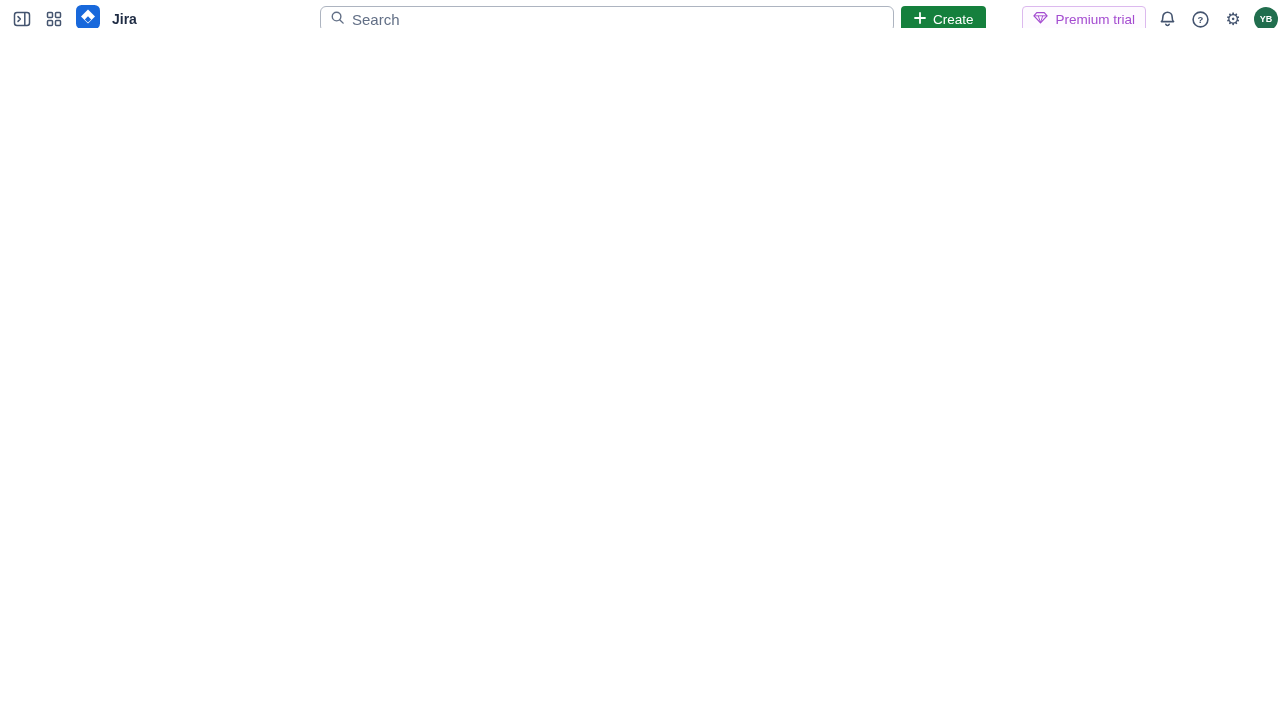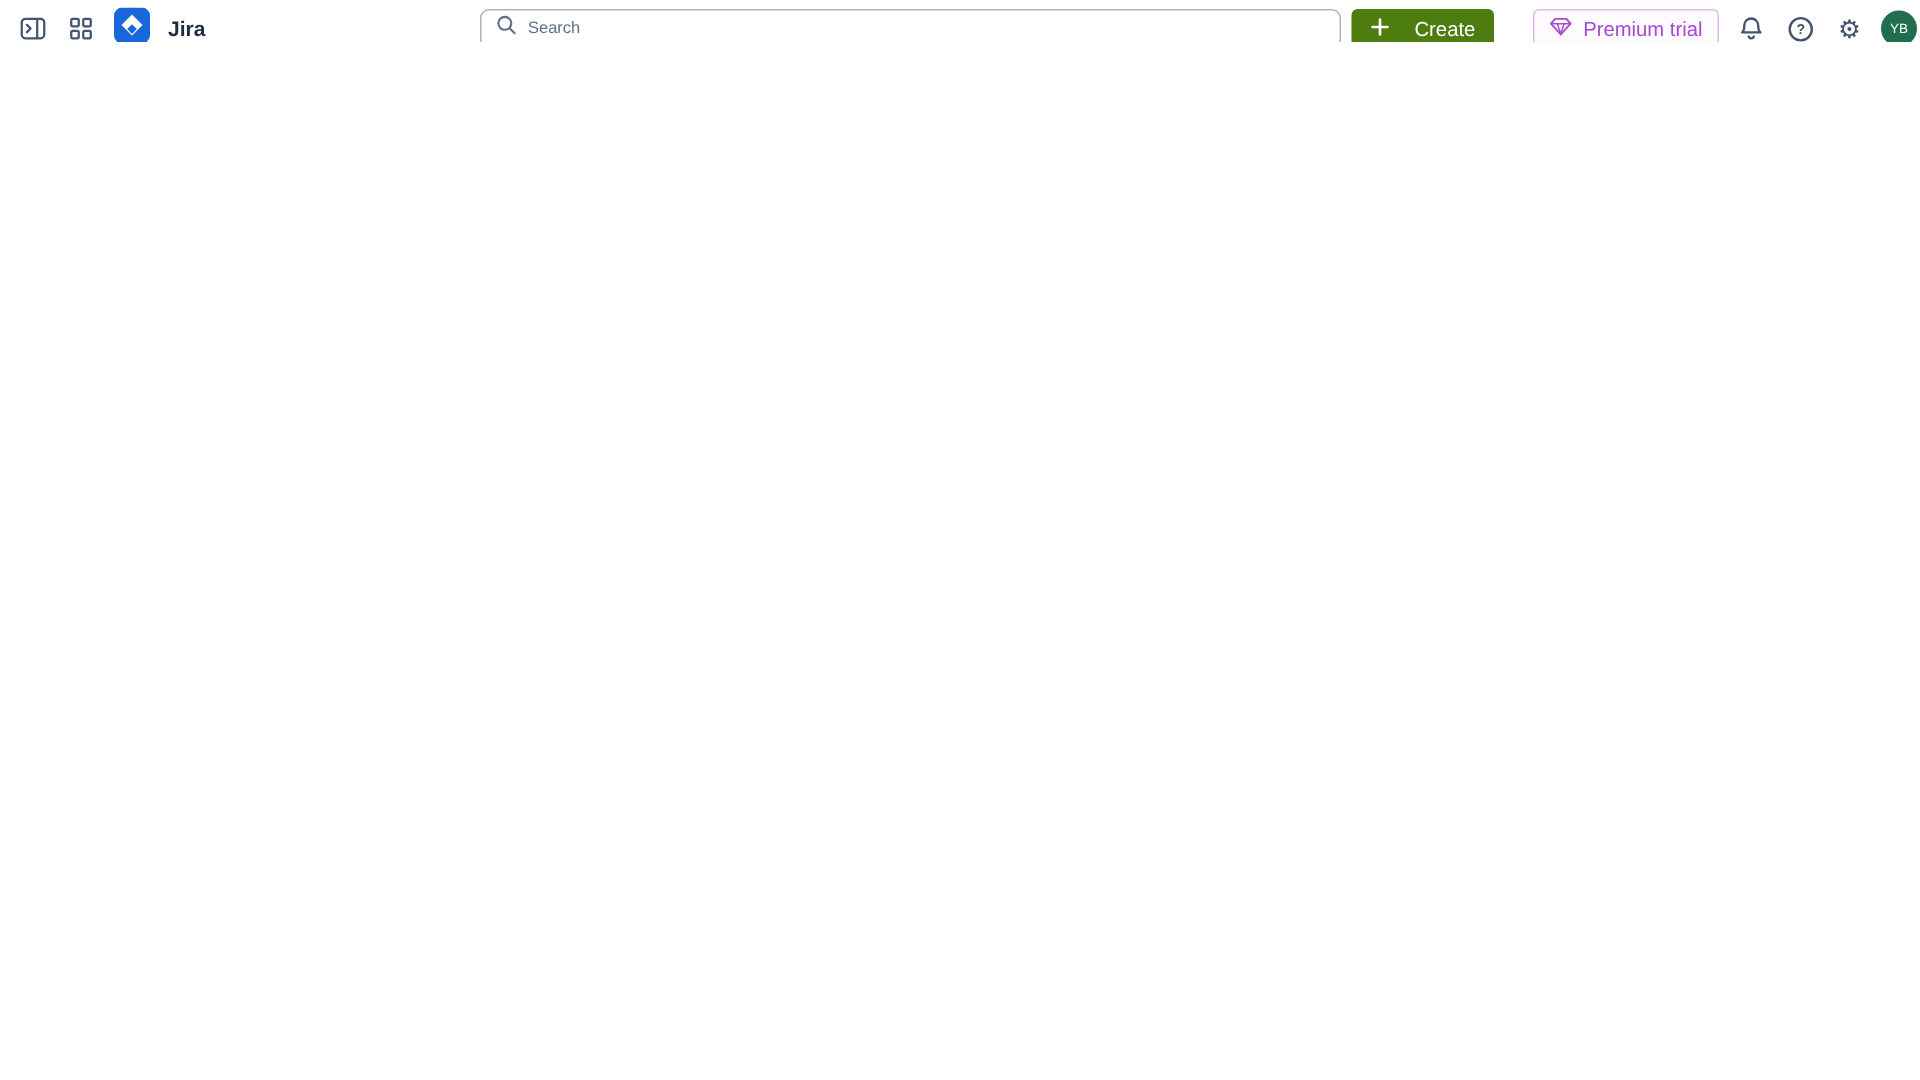--- a/index.html
+++ b/index.html
@@ -10,35 +10,35 @@
   
   .topbar { position:absolute; left:0; top:0; width:1280px; height:38px;
             border-bottom:1px solid #dfe2e8; background:#fff; }
   .tb-left { position:absolute; left:12px; top:0; height:38px; display:flex; align-items:center; gap:13px; }
   .icon-btn { display:flex; align-items:center; justify-content:center; cursor:pointer; }
   .jira-wrap { display:flex; align-items:center; gap:12px; }
   .app-name { font-size:14px; font-weight:700; color:#1e2b43; }
   .searchbox { position:absolute; left:320px; top:6px; width:574px; height:26px;
                border:1px solid #adb4c0; border-radius:6px; background:#fff;
                display:flex; align-items:center; padding:0 9px; gap:7px; }
-  .searchbox input { border:none; outline:none; font-size:11px; width:100%; color:#172b4d;
+  .searchbox input { border:none; outline:none; font-size:15px; width:100%; color:#172b4d;
                      font-family:inherit; background:transparent; }
   .searchbox input::placeholder { color:#626f86; }
   .create-btn { position:absolute; left:901px; top:6px; height:26px; padding:0 12px;
-                background:#4d7c0f; color:#fff; border:none; border-radius:4px;
-                font-size:13.5px; font-weight:500; display:flex; align-items:center; gap:16px;
+                background:#15803d; color:#fff; border:none; border-radius:4px;
+                font-size:13.5px; font-weight:500; display:flex; align-items:center; gap:6px;
                 font-family:inherit; cursor:pointer; }
   .tb-right { position:absolute; right:2px; top:6px; height:26px; display:flex; align-items:center; gap:9px; }
   .premium-btn { height:26px; padding:0 10px; border:1px solid #dcb9ee; border-radius:4px;
                  background:#fefbff; color:#a44bd0; font-size:13.5px; font-weight:500;
                  display:flex; align-items:center; gap:7px; font-family:inherit; cursor:pointer; }
   .tb-icon { width:24px; height:24px; display:flex; align-items:center; justify-content:center; color:#44546f; }
   .gear-glyph { font-size:17px; line-height:1; color:#44546f; }
   .avatar { width:24px; height:24px; border-radius:50%; background:#216e4e; color:#fff;
-            font-size:9px; font-weight:400; display:flex; align-items:center; justify-content:center; }
+            font-size:9px; font-weight:700; display:flex; align-items:center; justify-content:center; }
   .page { min-width:28px; height:28px; padding:0 4px; border-radius:3px; display:flex;
           align-items:center; justify-content:center; color:#172b4d; cursor:pointer; }
   .anno-arrow { position:absolute; left:0; top:0; z-index:65; pointer-events:none; }
 </style>
 </head>
 <body>
 
 <div class="page">
 
   <div class="topbar">

